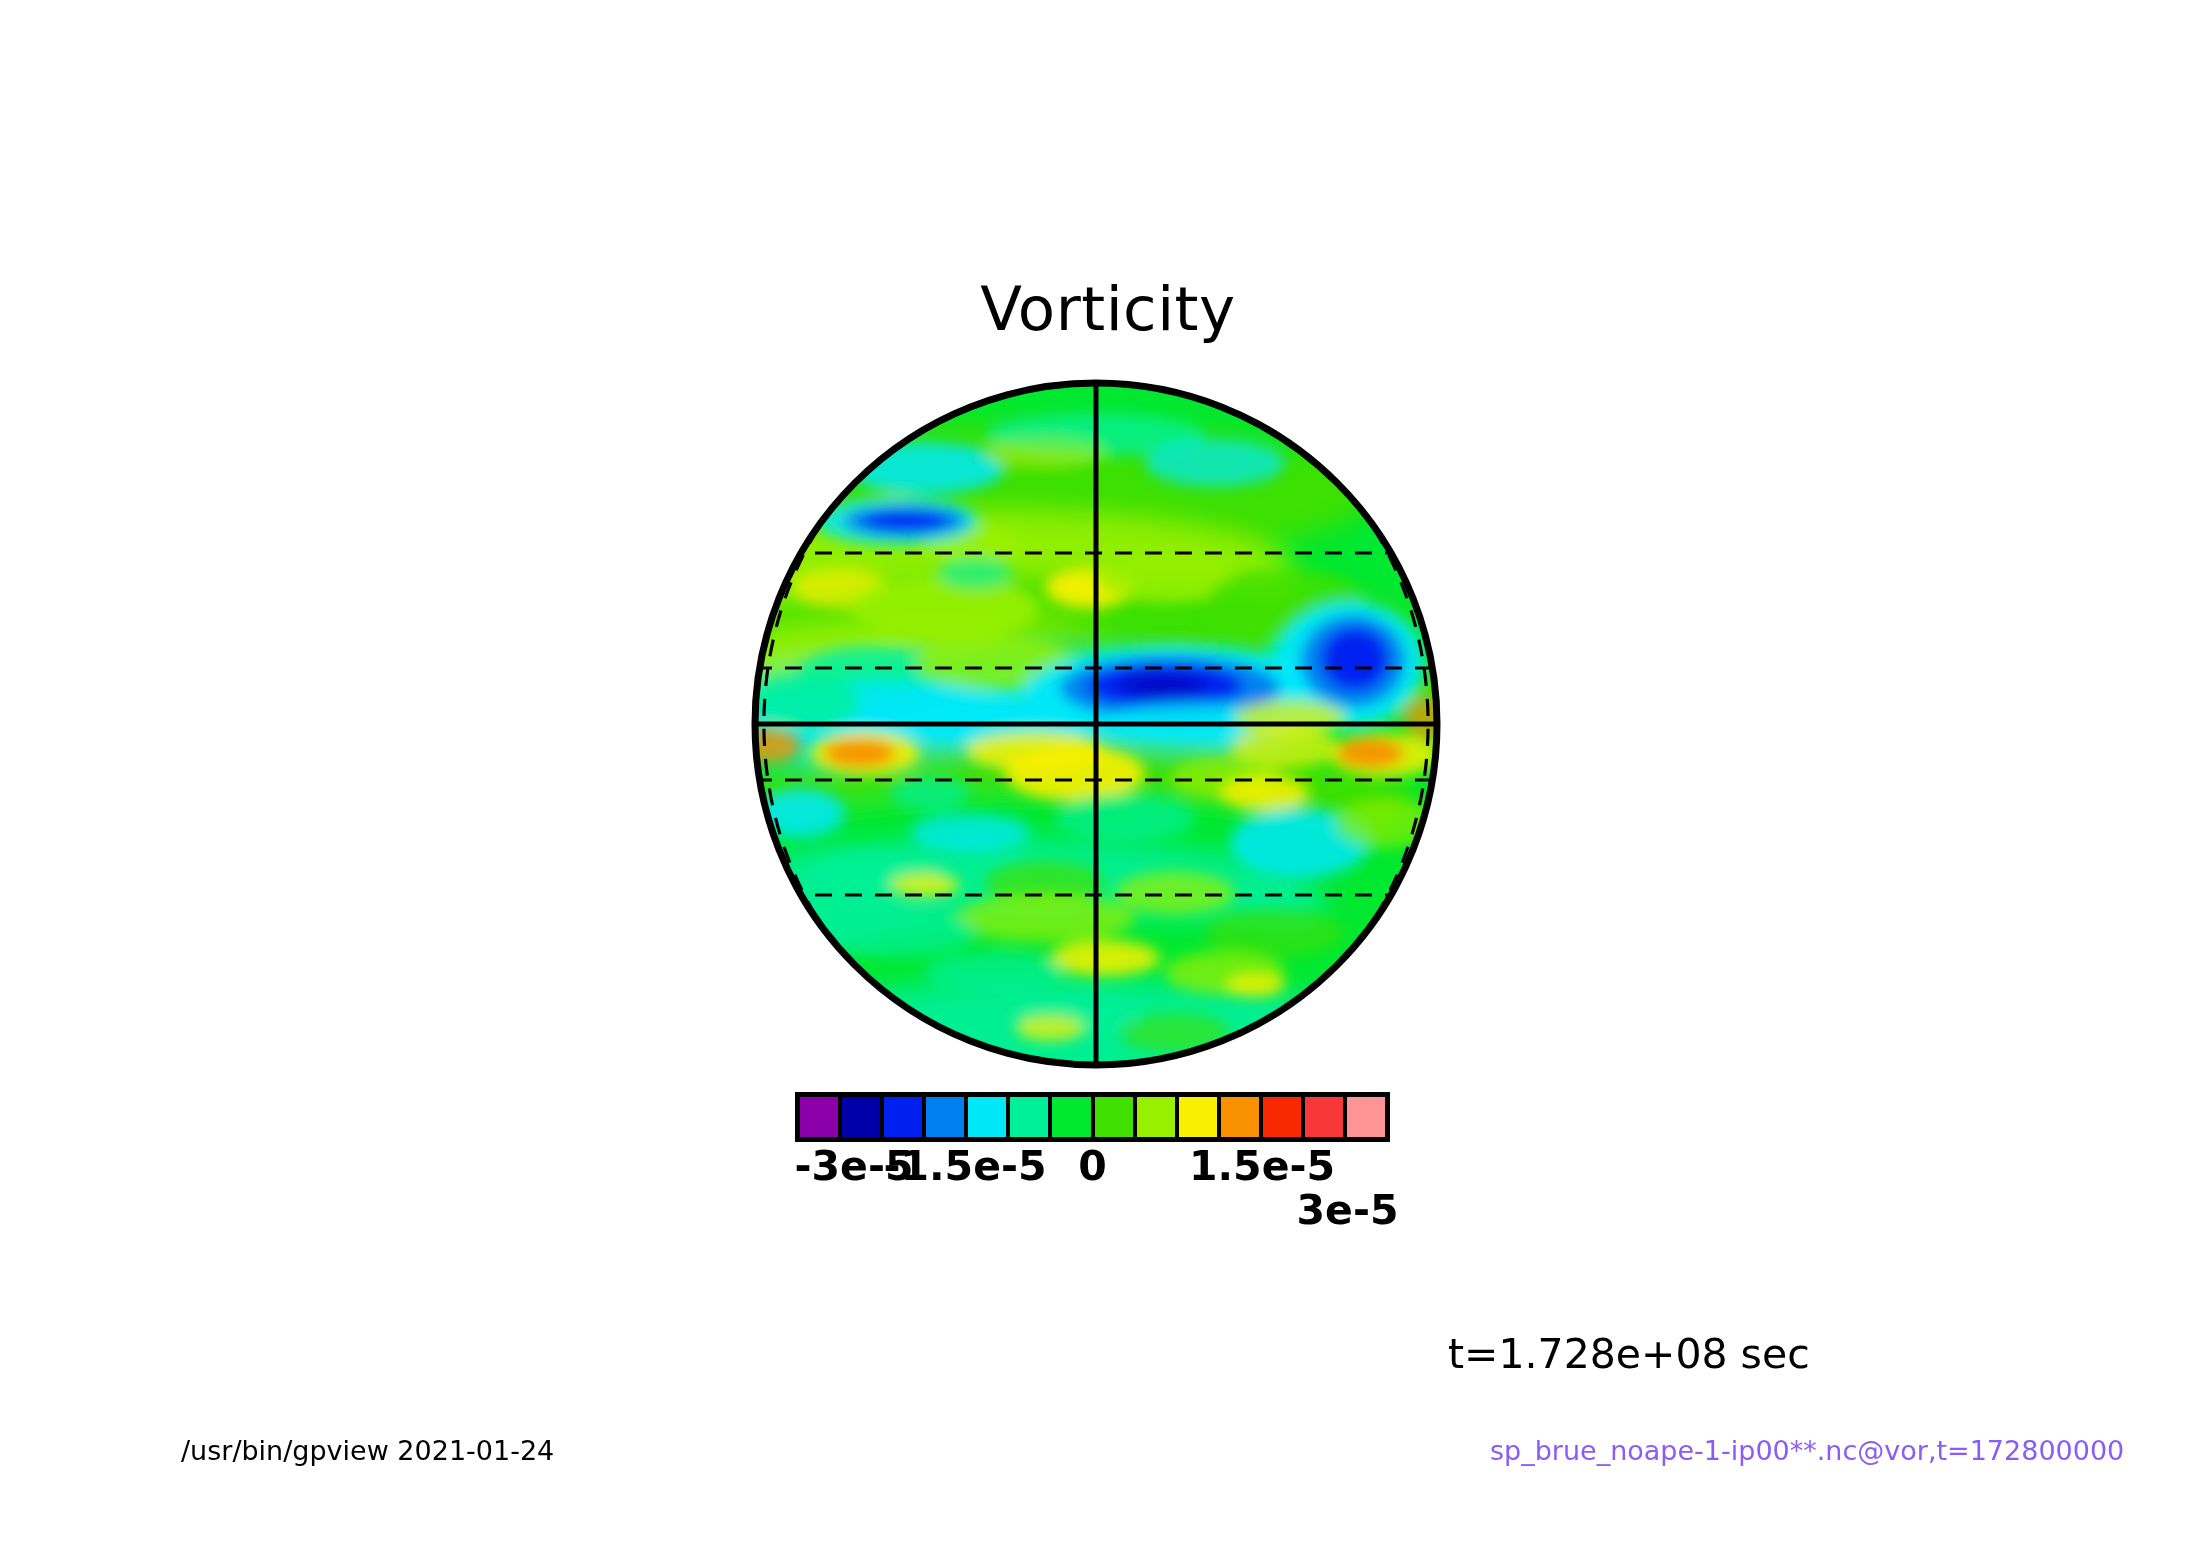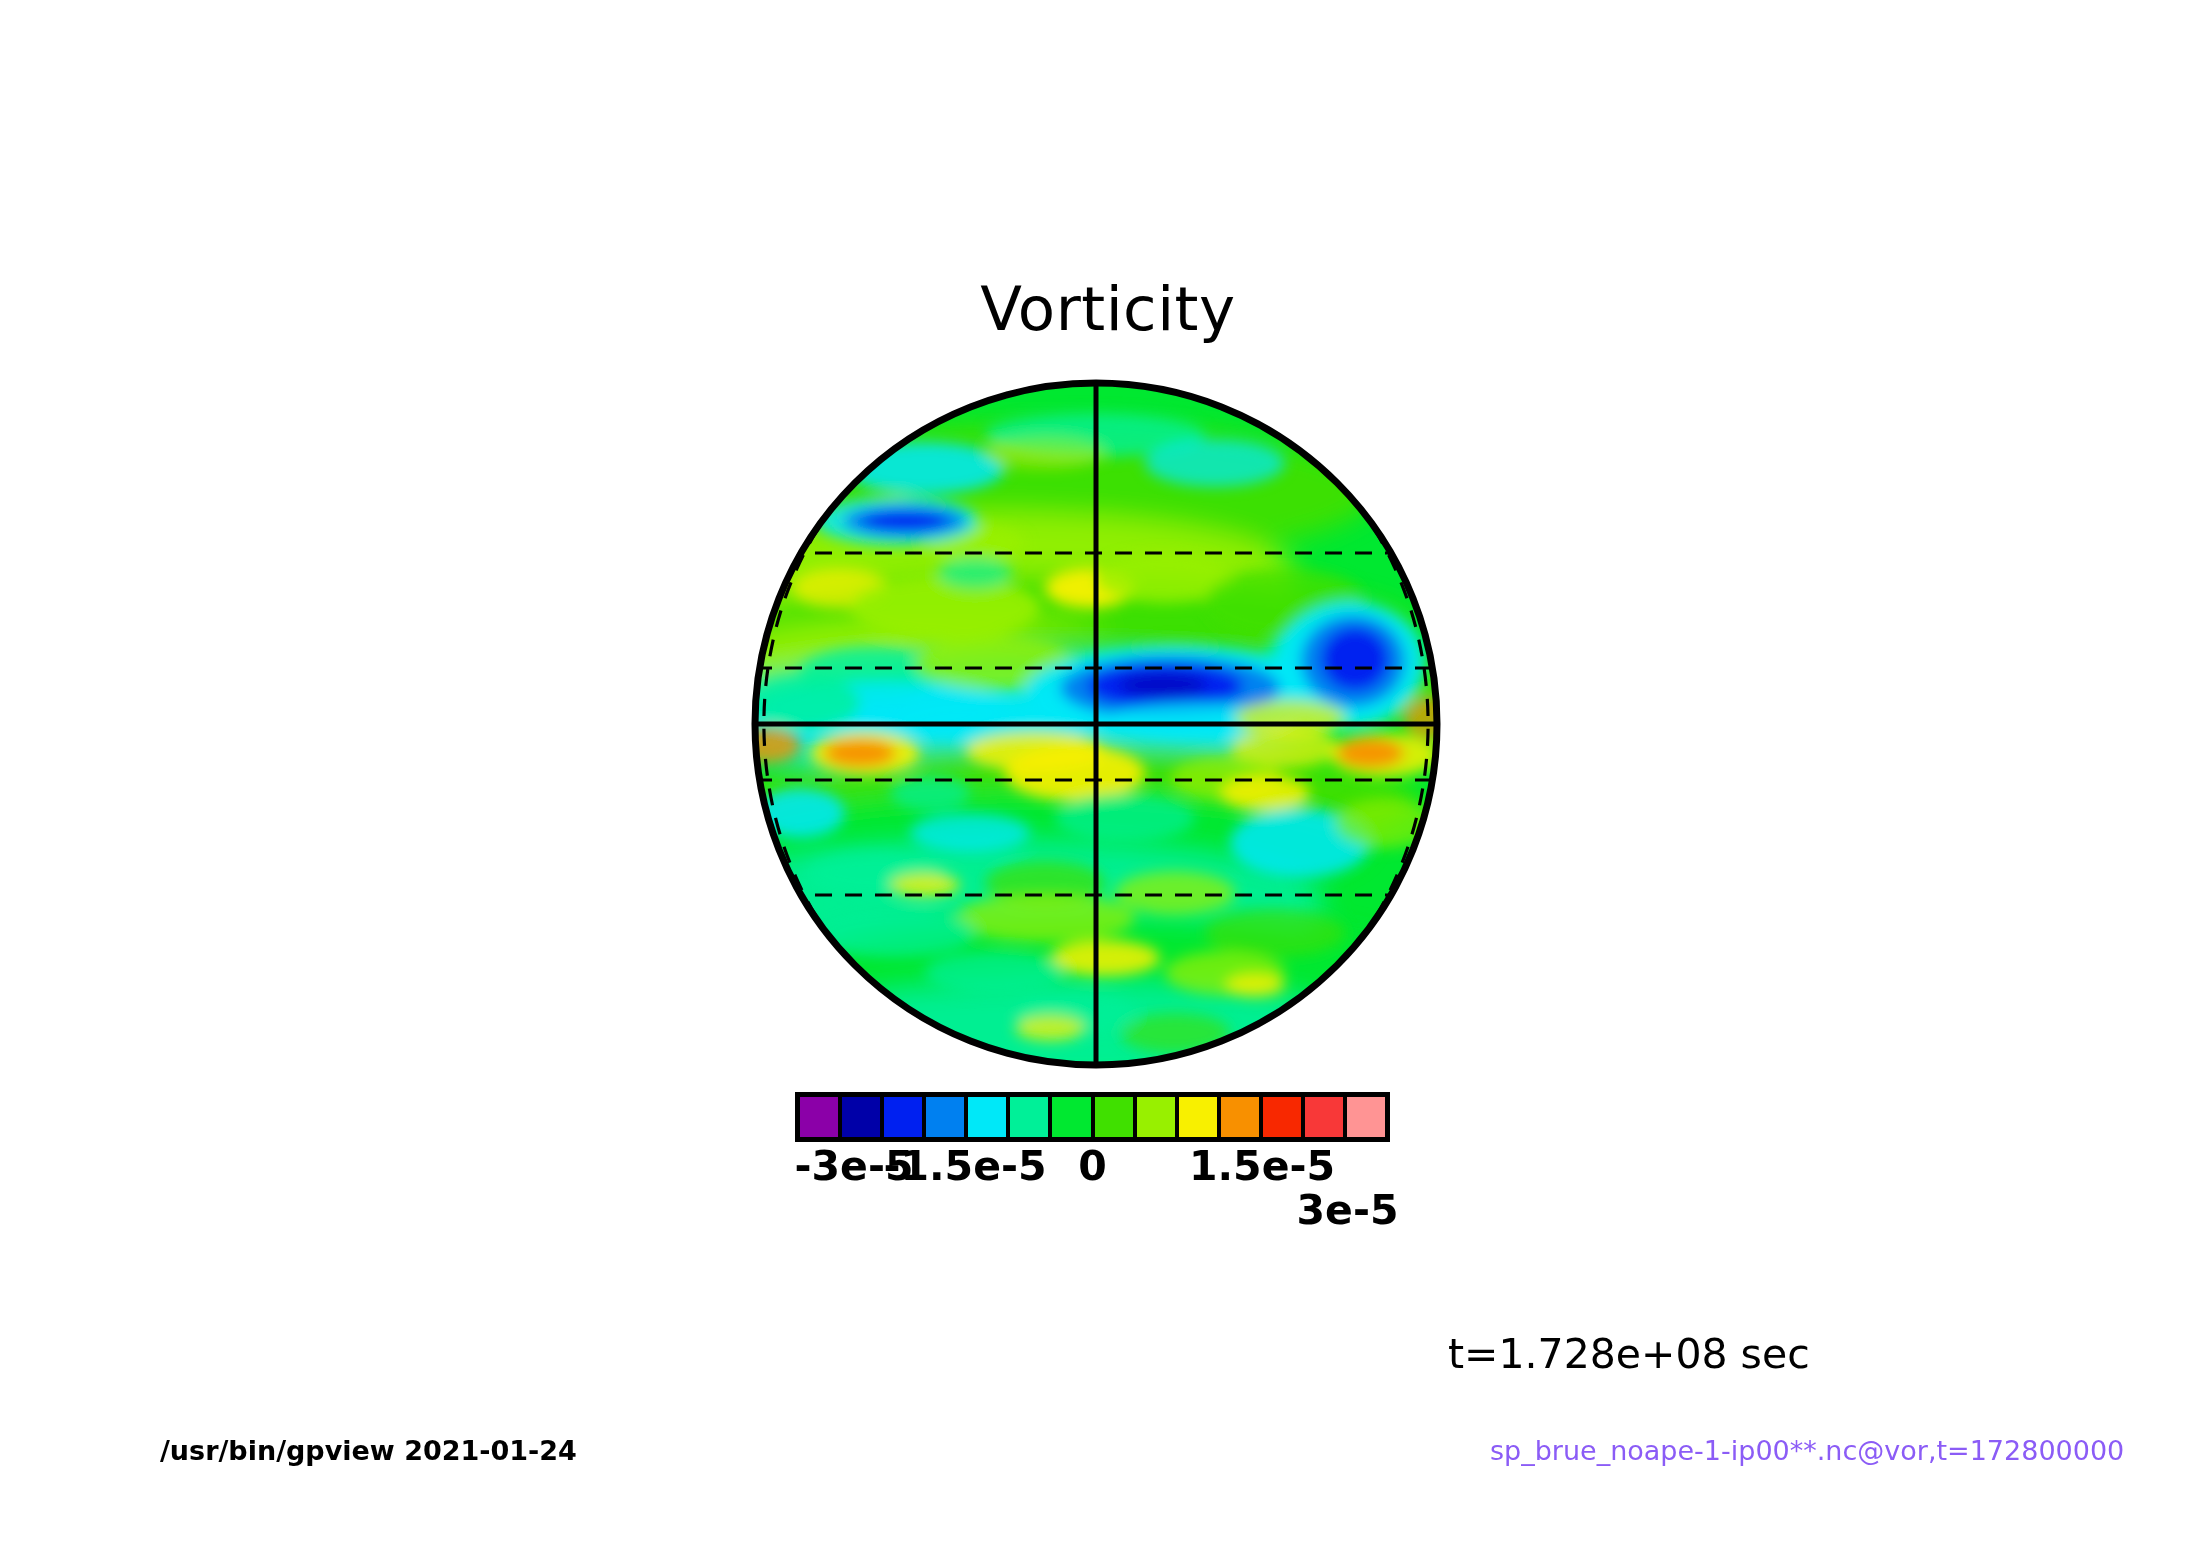--- a/index.html
+++ b/index.html
@@ -105,25 +105,25 @@
     font-size: 41px;
     font-weight: 400;
     color: #000000;
     white-space: nowrap;
     line-height: 1;
   }
 
   
   .footer-left {
     position: absolute;
-    left: 160px;
+    left: 181px;
     top: 1437px;
     font-family: "DejaVu Sans", sans-serif;
     font-size: 27px;
-    font-weight: 700;
+    font-weight: 400;
     color: #000000;
     white-space: nowrap;
     line-height: 1;
   }
   .footer-right {
     position: absolute;
     left: 1490px;
     top: 1437px;
     font-family: "DejaVu Sans", sans-serif;
     font-size: 27px;

